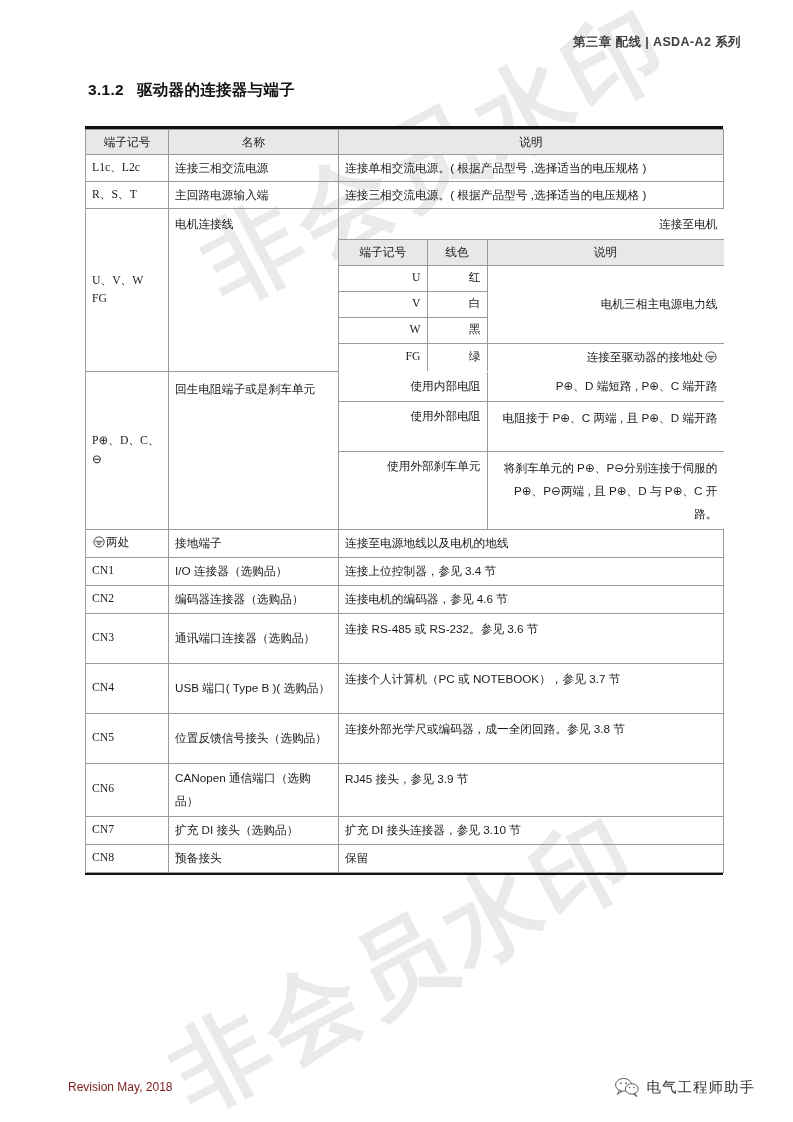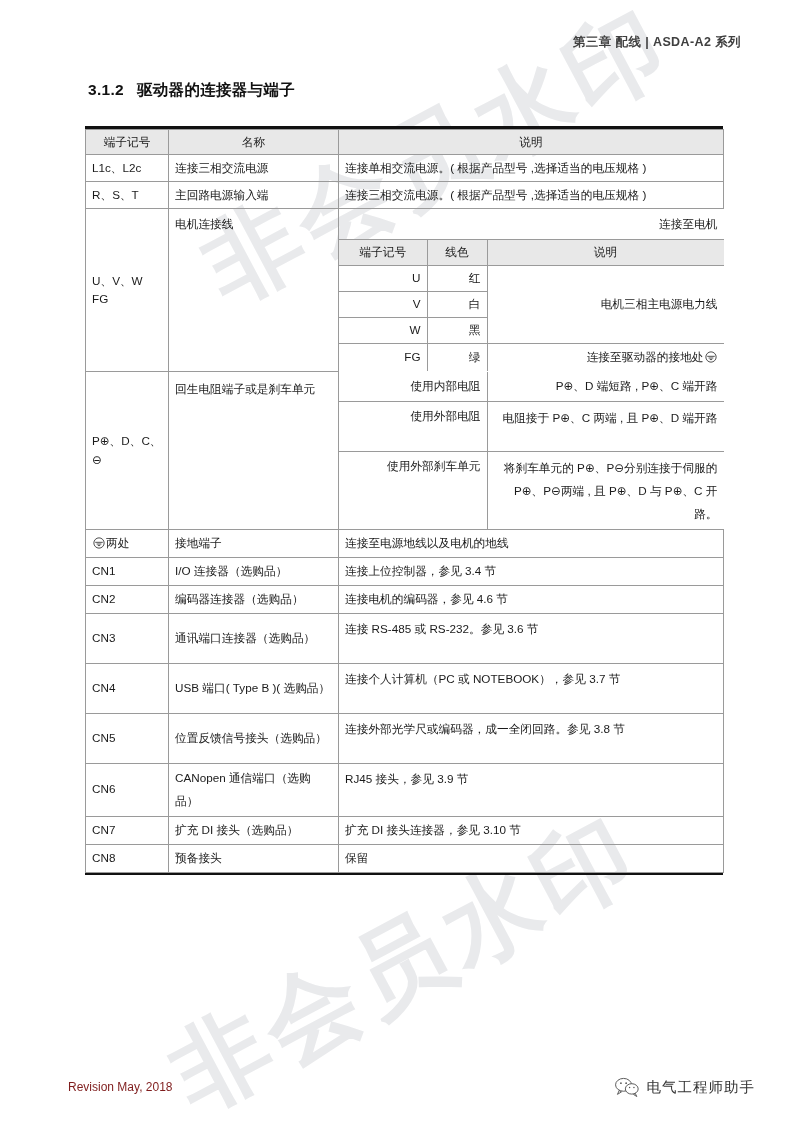--- a/index.html
+++ b/index.html
@@ -92,21 +92,21 @@
   .tbl-wrap .topline {
     height: 2.5px;
     background: #111;
     width: 638px;
   }
   .tbl-wrap .botline {
     height: 2.5px;
     background: #111;
     width: 638px;
   }
-  .c-center { text-align: right; }
+  .c-center { text-align: right; font-family: Liberation Serif, serif; }
   .nowrap { white-space: nowrap; }
 
   
   table.inner {
     border-collapse: collapse;
     width: 100%;
     table-layout: fixed;
     font-size: 11.7px;
     line-height: 1.62;
   }

